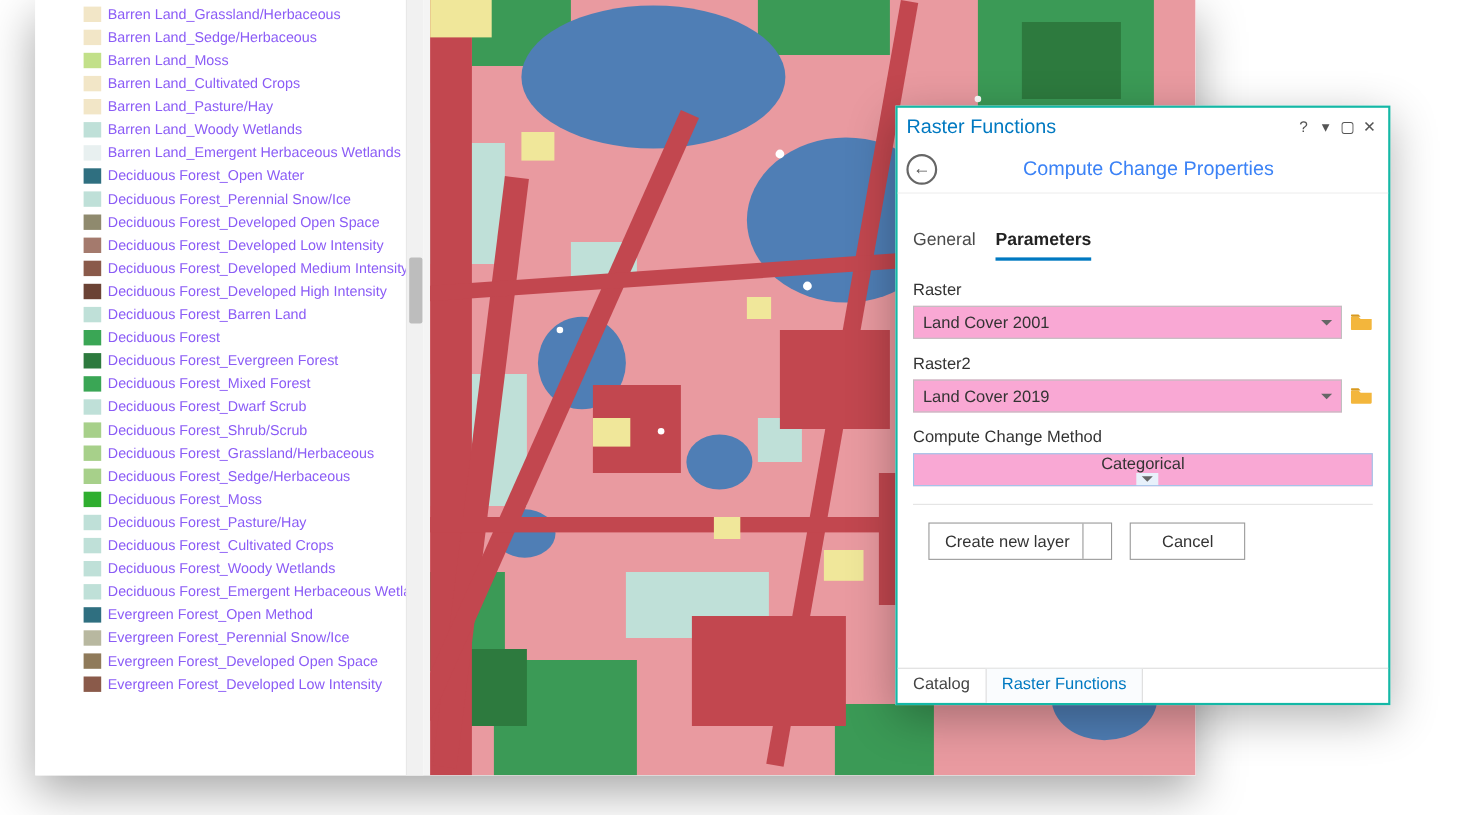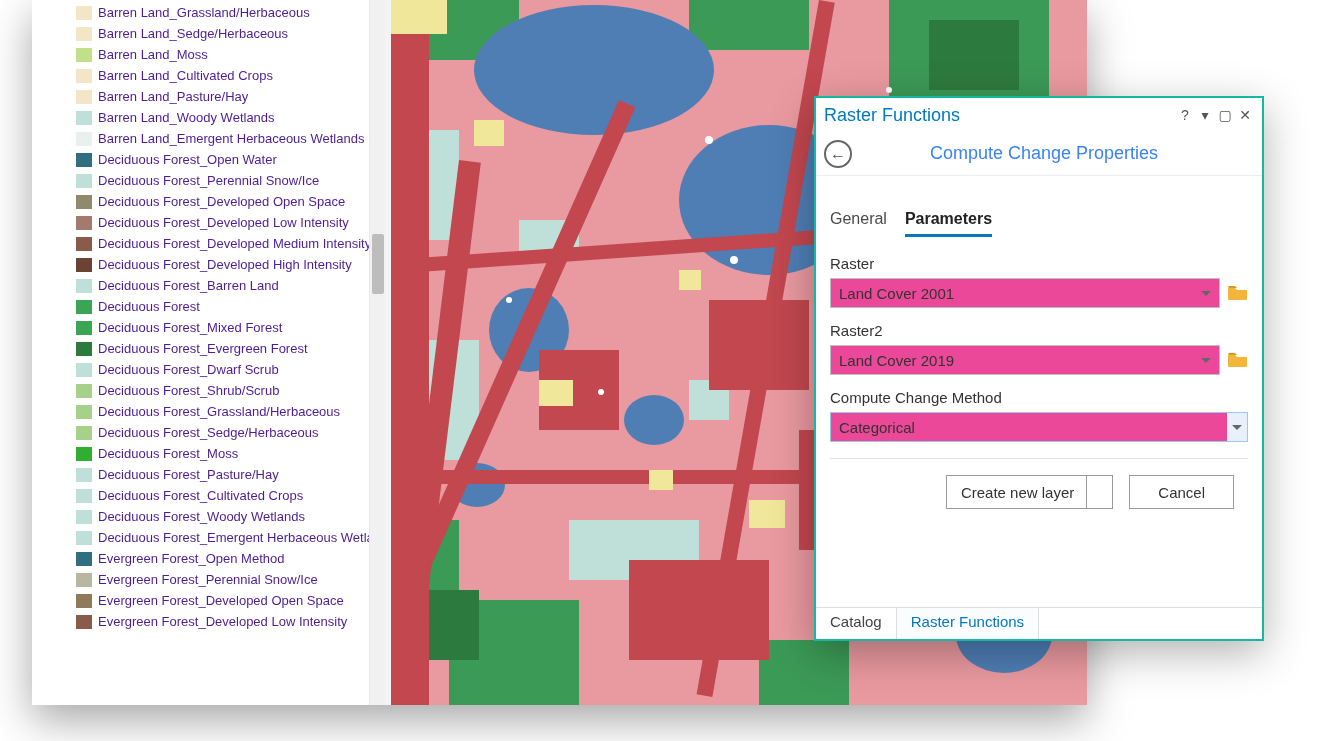--- a/index.html
+++ b/index.html
@@ -9,21 +9,21 @@
     background: #fff; display: flex; overflow: hidden;
     box-shadow: 0 15px 40px rgba(0,0,0,.35);
   }
   
   .legend-panel {
     width: 353px; height: 100%; background: #fff; position: relative;
     display: flex;
   }
   .legend-list {
     flex: 1; padding: 2px 0 0 44px; overflow: hidden;
-    font-size: 13px; color: #4c1d95; line-height: 21px;
+    font-size: 13px; color: #8b5cf6; line-height: 21px;
   }
   .legend-item { display: flex; align-items: center; height: 21px; white-space: nowrap; }
   .swatch { width: 16px; height: 14px; margin-right: 6px; flex: 0 0 16px; }
   .legend-scroll {
     width: 16px; height: 100%; background: #f1f1f1; position: relative;
     border-left: 1px solid #e8e8e8;
   }
   .legend-thumb {
     position: absolute; left: 2px; width: 12px; top: 234px; height: 60px;
     background: #bdbdbd; border-radius: 2px;
@@ -58,31 +58,31 @@
   .back-arrow { font-size: 16px; color: #555; line-height: 1; }
   .dlg-subtitle { flex: 1; text-align: center; font-size: 18px; color: #3b82f6; margin-right: 28px; }
   .dlg-tabs { display: flex; gap: 18px; padding: 10px 14px 0 14px; font-size: 16px; }
   .dlg-tab { padding-bottom: 6px; color: #4a4a4a; cursor: pointer; margin-top: 24px; }
   .dlg-tab.active { color: #222; border-bottom: 3px solid #0079c1; font-weight: 600; }
   .dlg-body { flex: 1; padding: 18px 14px 0 14px; font-size: 15px; color: #333; }
   .fld { margin-bottom: 14px; }
   .fld-label { margin-bottom: 6px; }
   .fld-row { display: flex; align-items: center; gap: 8px; }
   .select {
-    flex: 1; height: 30px; border: 1px solid #bfbfbf; background: #ec4899;
+    flex: 1; height: 30px; border: 1px solid #bfbfbf; background: #f9a8d4;
     display: flex; align-items: center; justify-content: space-between;
     padding: 0 8px; font-size: 15px; cursor: pointer;
   }
   .select .caret { width: 0; height: 0; border-left: 5px solid transparent; border-right: 5px solid transparent; border-top: 5px solid #666; }
   .select.sel-wide { flex: 1; }
-  .select.sel-blue { border-color: #9cc7ec; }
+  .select.sel-blue { border-color: #9cc7ec; flex-direction: column; }
   .select.sel-blue .caret-box { width: 20px; height: 28px; background: #e8f1fb; display:flex;align-items:center;justify-content:center; margin-right:-8px; }
   .folder-icon { width: 20px; }
   .dlg-sep { height: 1px; background: #e3e3e3; margin: 16px 0; }
-  .dlg-actions { display: flex; justify-content: flex-end; gap: 16px; padding: 0 14px 16px; }
+  .dlg-actions { display: flex; justify-content: flex-start; gap: 16px; padding: 0 14px 16px; }
   .btn {
     height: 34px; border: 1px solid #999; background: #fff; font-size: 15px;
     display: flex; align-items: center; cursor: pointer;
   }
   .btn.split { padding: 0 0 0 14px; }
   .btn.split .drop { width: 26px; border-left: 1px solid #999; display:flex;align-items:center;justify-content:center; height:100%; margin-left:12px;}
   .btn.plain { padding: 0 28px; }
   .dlg-bottom-tabs {
     display: flex; border-top: 1px solid #ddd; font-size: 15px; height: 32px;
   }
@@ -150,26 +150,26 @@
         </div>
         <div class="legend-item">
           <span class="swatch" style="background: rgb(191, 224, 216);"></span>
           <span>Deciduous Forest_Barren Land</span>
         </div>
         <div class="legend-item">
           <span class="swatch" style="background: rgb(58, 166, 85);"></span>
           <span>Deciduous Forest</span>
         </div>
         <div class="legend-item">
+          <span class="swatch" style="background: rgb(45, 122, 62);"></span>
+          <span>Deciduous Forest_Evergreen Forest</span>
+        </div>
+        <div class="legend-item">
           <span class="swatch" style="background: rgb(58, 166, 85);"></span>
           <span>Deciduous Forest_Mixed Forest</span>
-        </div>
-        <div class="legend-item">
-          <span class="swatch" style="background: rgb(45, 122, 62);"></span>
-          <span>Deciduous Forest_Evergreen Forest</span>
         </div>
         <div class="legend-item">
           <span class="swatch" style="background: rgb(191, 224, 216);"></span>
           <span>Deciduous Forest_Dwarf Scrub</span>
         </div>
         <div class="legend-item">
           <span class="swatch" style="background: rgb(167, 208, 138);"></span>
           <span>Deciduous Forest_Shrub/Scrub</span>
         </div>
         <div class="legend-item">

